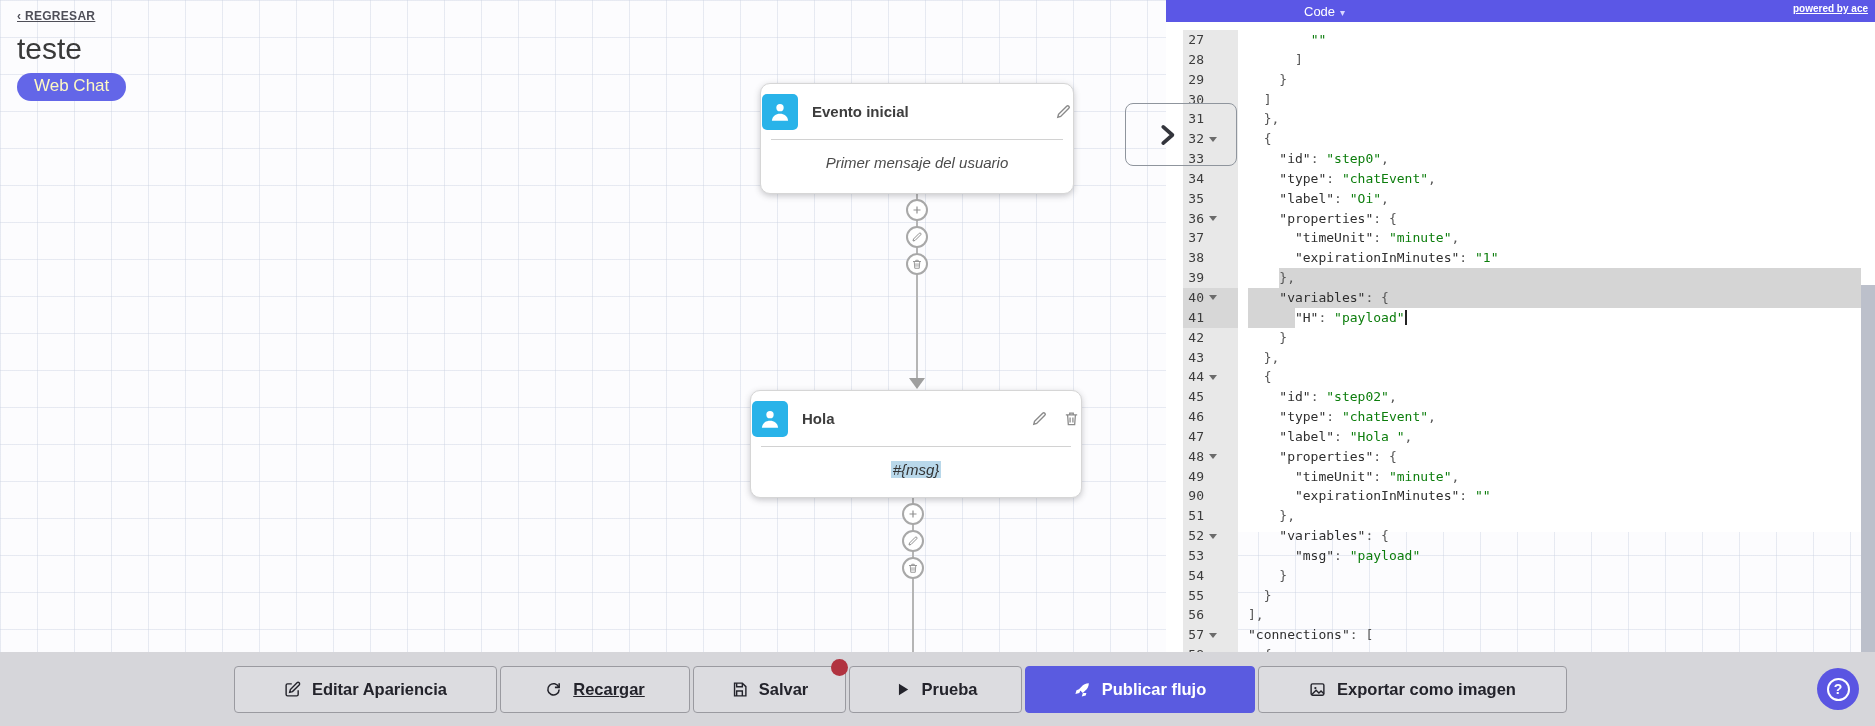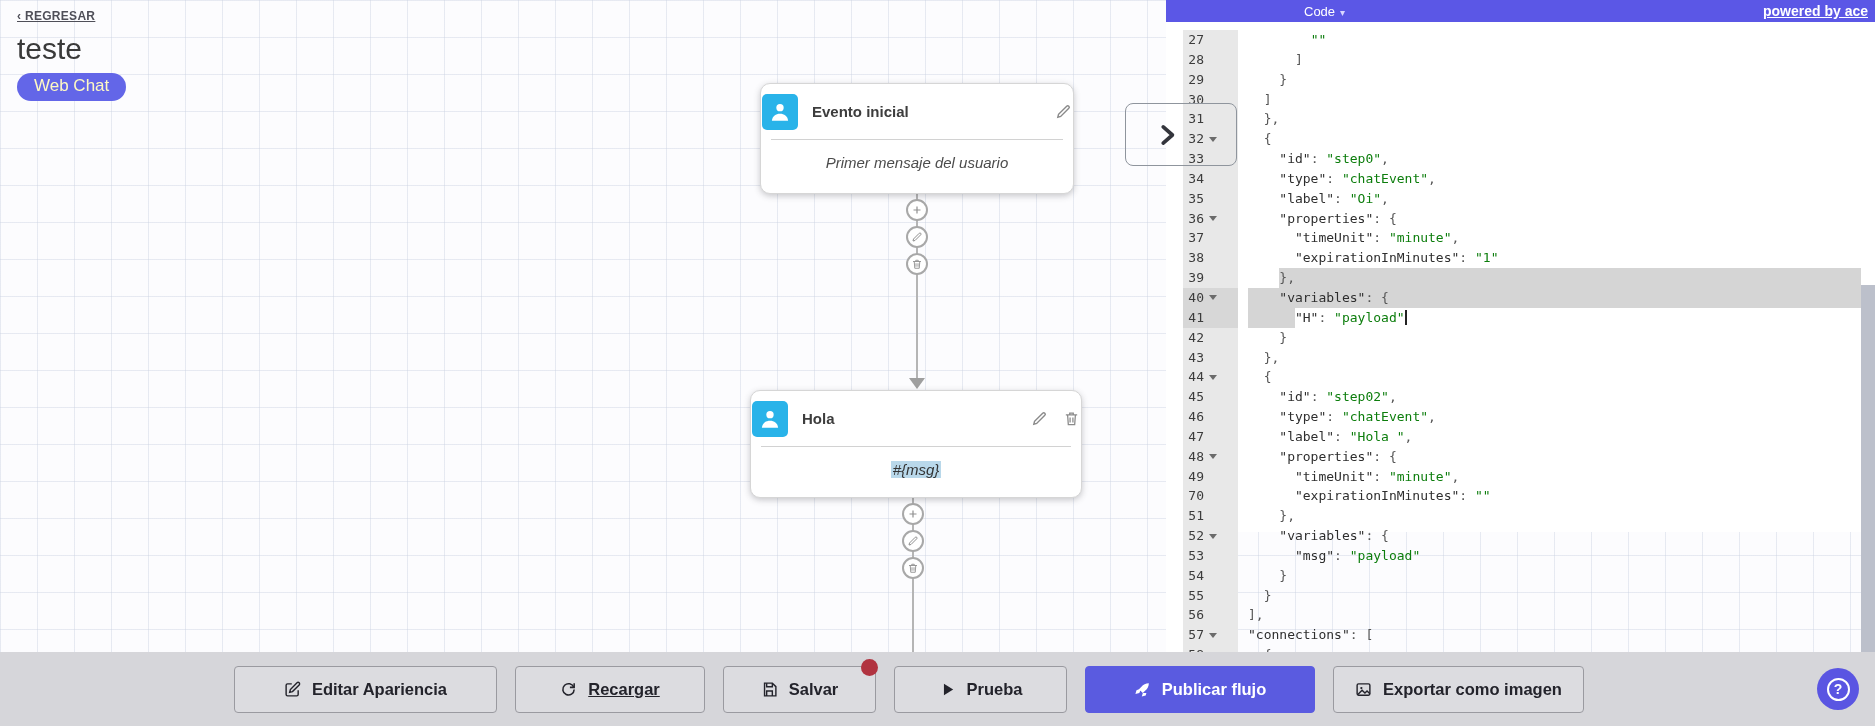--- a/index.html
+++ b/index.html
@@ -42,21 +42,21 @@
   .cstack { position:absolute; display:flex; flex-direction:column; gap:5px; z-index:2; }
   .cicon { width:22px; height:22px; border-radius:50%; background:#fff; border:2px solid #a8a8a8;
     color:#8f8f8f; display:flex; align-items:center; justify-content:center; cursor:pointer; }
   .cicon svg { width:12px; height:12px; }
 
   
   .code-panel { position:absolute; left:1166px; top:0; width:709px; height:532px; background:#fff; z-index:4; }
   .code-header { height:22px; background:#5b57e6; display:flex; align-items:center; position:relative; }
   .code-title { color:#fff; font-size:13px; margin-left:138px; cursor:pointer; }
   .code-title .caret { font-size:10px; color:#d9d6ff; margin-left:5px; }
-  .powered { position:absolute; right:7px; top:3px; color:#fff; font-size:14px; font-weight:bold;
+  .powered { position:absolute; right:7px; top:3px; color:#fff; font-size:10px; font-weight:bold;
     text-decoration:underline; cursor:pointer; }
   .code-lines { position:absolute; top:30px; left:0; right:14px; font-family:"DejaVu Sans Mono", monospace;
     font-size:13px; color:#555; }
   .crow { display:flex; height:19.85px; line-height:19.85px; }
   .gut { flex:0 0 72px; display:flex; background:linear-gradient(90deg,#fff 17px,#e8e8e8 17px); }
   .gut.ghl { background:linear-gradient(90deg,#fff 17px,#d7d7d7 17px); }
   .lnum { flex:0 0 38px; text-align:right; color:#3c3c3c; }
   .foldw { flex:0 0 18px; display:flex; align-items:center; justify-content:center; }
   .foldarrow { width:0; height:0; border-left:4px solid transparent; border-right:4px solid transparent;
     border-top:5px solid #6b6b6b; display:inline-block; }
@@ -69,21 +69,21 @@
   .cursor { display:inline-block; width:2px; height:15px; background:#222; vertical-align:middle; margin-top:2px; }
   .scroll-thumb { position:absolute; right:0; top:285px; width:14px; height:367px; background:#bcc0cb; }
 
   
   .collapse-box { position:absolute; left:1125px; top:103px; width:112px; height:63px;
     border:1px solid #8f959d; border-radius:8px; z-index:6; cursor:pointer; display:flex; align-items:center; }
   .collapse-box svg { width:26px; height:26px; margin-left:28px; color:#33353c; }
 
   
   .toolbar { position:absolute; left:0; top:652px; width:1875px; height:74px; background:#d6d6da; z-index:8; }
-  .toolbar-buttons { position:absolute; left:234px; top:14px; display:flex; gap:18px; }
+  .toolbar-buttons { position:absolute; left:234px; top:14px; display:flex; gap:3px; }
   .tbtn { position:relative; height:47px; background:#dcdce0; border:1px solid #9a9aa0; border-radius:4px;
     font-family:"Liberation Sans", sans-serif; font-size:16.5px; font-weight:600; color:#23232b;
     display:flex; align-items:center; justify-content:center; gap:11px; cursor:pointer; }
   .tbtn.primary { background:#5a5be0; border-color:#5a5be0; color:#fff;text-align:center; }
   .tbtn .ticon { width:17px; height:17px; display:inline-flex; }
   .tbtn .ticon svg { width:100%; height:100%; }
   .dot { position:absolute; top:-8px; right:-3px; width:17px; height:17px; border-radius:50%; background:#b13340; }
 
   
   .help-fab { position:absolute; left:1817px; top:668px; width:42px; height:42px; border-radius:50%;
@@ -430,21 +430,21 @@
             <span class="lnum">49</span>
             <span class="foldw"></span>
           </div>
           <div class="ctext">
             <span class="ind">      </span>
             <span class="tok"><span class="k">"timeUnit"</span>: <span class="s">"minute"</span>,</span>
           </div>
         </div>
         <div class="crow">
           <div class="gut">
-            <span class="lnum">70</span>
+            <span class="lnum">90</span>
             <span class="foldw"></span>
           </div>
           <div class="ctext">
             <span class="ind">      </span>
             <span class="tok"><span class="k">"expirationInMinutes"</span>: <span class="s">""</span></span>
           </div>
         </div>
         <div class="crow">
           <div class="gut">
             <span class="lnum">51</span>
@@ -580,21 +580,21 @@
           <span>Prueba</span>
         </button>
         <button class="tbtn primary" style="width: 230px;">
           <span class="ticon">
             <svg viewBox="0 0 24 24" fill="currentColor">
               <path d="M21 3c-4.5.2-8 2-10.5 5L7 11.5 12.5 17l3.5-3.5C19 11 20.8 7.5 21 3zM7 11.5L3.5 13 2 18.5 7.5 17l1.5-3.5zM12.5 17L11 22l5.5-1.5 1-3.5z"></path>
             </svg>
           </span>
           <span>Publicar flujo</span>
         </button>
-        <button class="tbtn" style="width: 251px;">
+        <button class="tbtn" style="width: 309px;">
           <span class="ticon">
             <svg viewBox="0 0 24 24" fill="none" stroke="currentColor" stroke-width="2">
               <rect x="3" y="4" width="18" height="16" rx="2"></rect>
               <circle cx="9" cy="10" r="1.6" fill="currentColor" stroke="none"></circle>
               <path d="M4 19l6-6 4 4 3-3 4 4"></path>
             </svg>
           </span>
           <span>Exportar como imagen</span>
         </button>
       </div>

